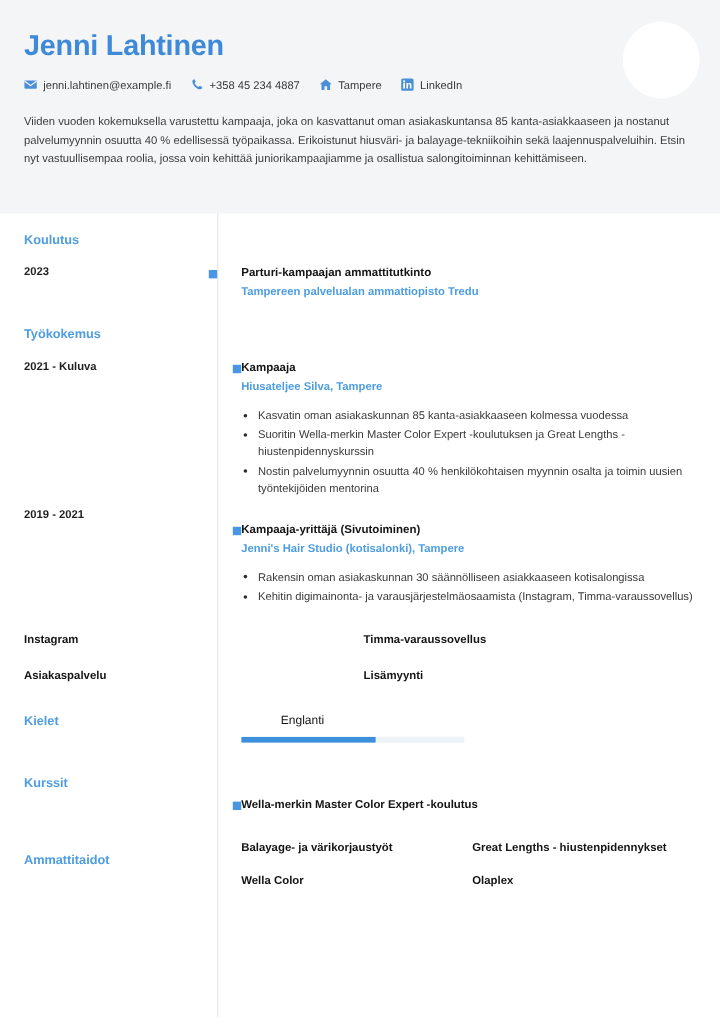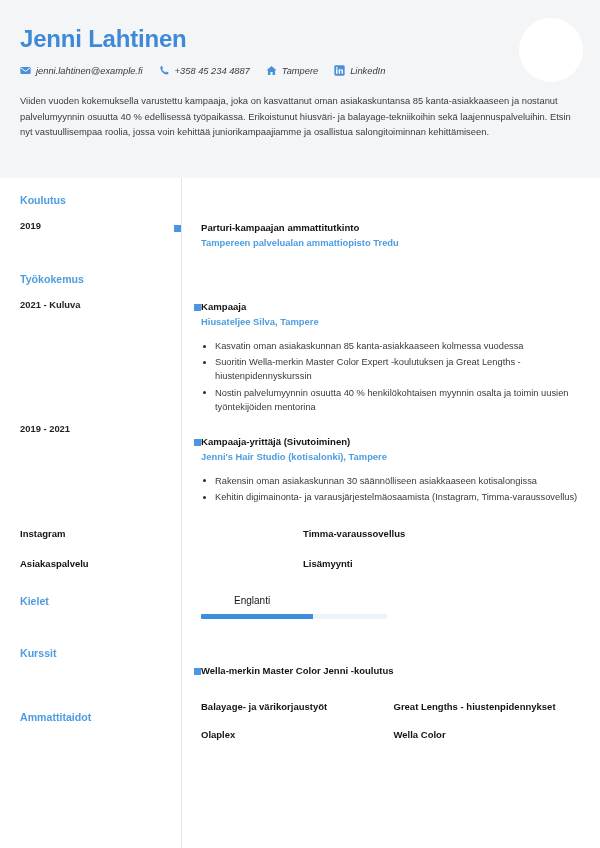--- a/index.html
+++ b/index.html
@@ -34,21 +34,20 @@
     gap:0px;
     margin-bottom:17px;
   }
   .contact-item {
     display:flex;
     align-items:flex-end;
     font-size:9.3px;
     color:#3a3a3a;
     margin-right:16px;
     white-space:nowrap;
-    font-style:italic;
   }
   .contact-item .ico {
     display:inline-flex;
     align-items:center;
     justify-content:center;
     width:11px; height:11px;
     margin-right:5px;
     flex:0 0 auto;
   }
   .contact-item .ico svg { display:block; }
@@ -254,21 +253,21 @@
 
     <div class="avatar"></div>
   </div>
 
   <div class="body-wrap">
     <div class="divider"></div>
 
     <div class="section" style="margin-bottom:2px;">
       <div class="col-left">
         <div class="sec-title">Koulutus</div>
-        <div class="date-label" style="margin-top:13px;">2019</div>
+        <div class="date-label" style="margin-top:13px;">2023</div>
       </div>
       <div class="col-right" style="padding-top:28px;">
         <span class="sq" style="top:31px;"></span>
         <div class="entry-title">Parturi-kampaajan ammattitutkinto</div>
         <div class="entry-sub">Tampereen palvelualan ammattiopisto Tredu</div>
       </div>
     </div>
 
     <div class="section" style="margin-top:24px;">
       <div class="col-left">
@@ -328,34 +327,34 @@
     </div>
 
     <div class="section" style="margin-top:28px;">
       <div class="col-left">
         <div class="sec-title">Kurssit</div>
       </div>
       <div class="col-right" style="padding-top:18px;">
         <ul class="course-list">
           <li class="course-item">
             <span class="sq" style="top:3px;"></span>
-            <span>Wella-merkin Master Color Jenni -koulutus</span>
+            <span>Wella-merkin Master Color Expert -koulutus</span>
           </li>
         </ul>
       </div>
     </div>
 
     <div class="section" style="margin-top:6px;">
       <div class="col-left" style="padding-top:10px;">
         <div class="sec-title">Ammattitaidot</div>
       </div>
       <div class="col-right">
         <div class="skill-grid">
           <div class="skill-cell tight">Balayage- ja värikorjaustyöt</div>
           <div class="skill-cell tight">Great Lengths - hiustenpidennykset</div>
+          <div class="skill-cell tight">Wella Color</div>
           <div class="skill-cell tight">Olaplex</div>
-          <div class="skill-cell tight">Wella Color</div>
         </div>
       </div>
     </div>
 
   </div>
 </div>
 
 </body></html>

